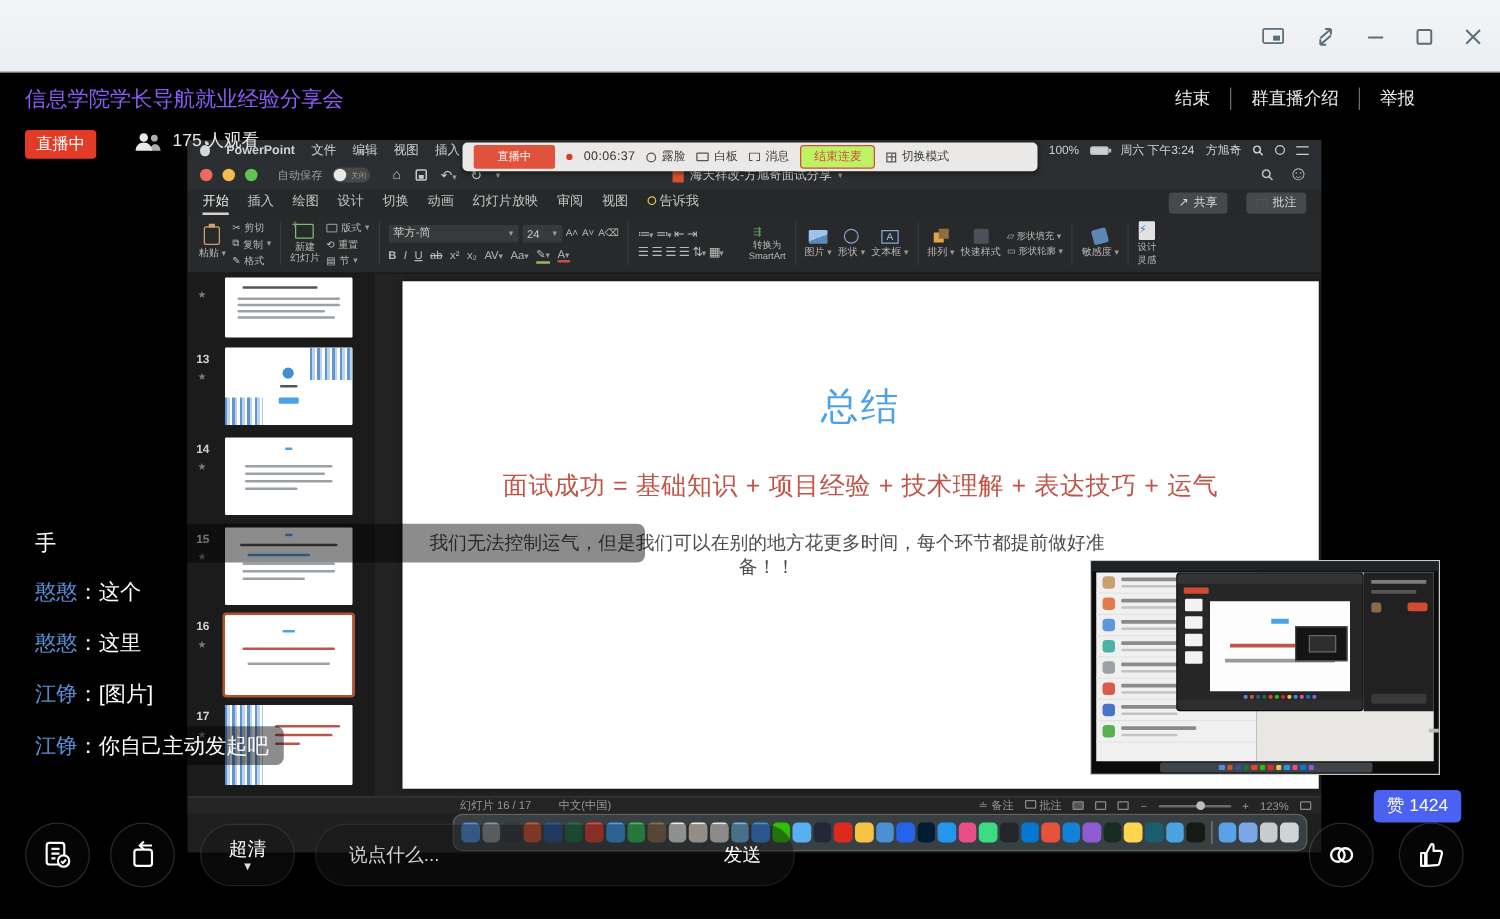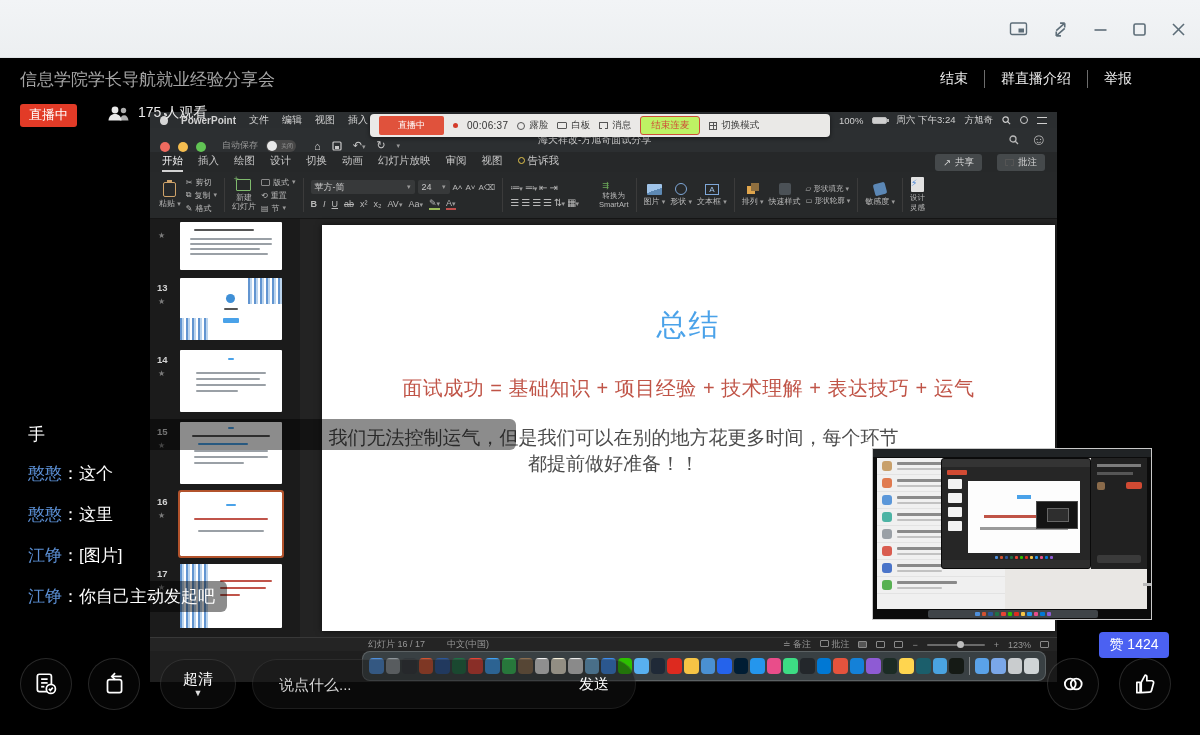--- a/index.html
+++ b/index.html
@@ -8,21 +8,21 @@
 
   
   .topbar { position:absolute; left:0; top:0; width:1200px; height:58px;
     background:linear-gradient(#f2f4f6,#eceff1); border-bottom:1px solid #dfe3e6; z-index:10;
     display:flex; align-items:center; }
   .topbar-title { margin-left:36px; font-size:15px; color:#16191b; letter-spacing:.5px; }
   .winctl { position:absolute; right:14px; top:0; height:58px; display:flex; align-items:center; gap:24px; }
   .winctl svg { display:block; }
 
   
-  .hdr-title { position:absolute; left:20px; top:68px; font-size:17px; color:#a3a3a3; z-index:6; }
+  .hdr-title { position:absolute; left:20px; top:68px; font-size:17px; color:#8b5cf6; z-index:6; }
   .hdr-actions { position:absolute; right:52px; top:70px; display:flex; align-items:center; z-index:6; font-size:14px; color:#ededed; }
   .hdr-actions .act { padding:0 16px; cursor:pointer; }
   .hdr-actions .act + .act { border-left:1px solid #6d6d6d; }
   .live-badge { position:absolute; left:20px; top:104px; background:#e23b27; color:#fff; font-size:13px;
     padding:2px 9px 3px; border-radius:3px; z-index:6; }
   .viewers { position:absolute; left:106px; top:104px; display:flex; align-items:center; gap:8px; z-index:6; }
   .viewers .txt { font-size:14px; color:#eaeaea; }
 
   
   .screen { position:absolute; left:150px; top:112px; width:907px; height:570px; background:#1f1f1f; z-index:1; }
@@ -47,30 +47,30 @@
   .rec-timer { color:#333; font-size:10px; letter-spacing:.3px; }
   .rec-item { display:flex; align-items:center; gap:4px; }
   .cam-ico { width:8px; height:8px; border:1.2px solid #555; border-radius:50%; }
   .board-ico { width:10px; height:7px; border:1.1px solid #555; border-radius:1px; }
   .msg-ico { width:9px; height:7px; border:1.1px solid #555; border-radius:1px; border-bottom-style:dashed; }
   .rec-end { border:1px solid #cf4f37; color:#cf4f37; background:#bef264; padding:2px 10px; border-radius:3px; }
   .grid-ico { width:8px; height:8px; border:1.1px solid #555; }
   .grid-ico { background:linear-gradient(#555,#555) 50% 0/1px 100% no-repeat, linear-gradient(#555,#555) 0 50%/100% 1px no-repeat; }
 
   .ppt-titlebar { position:absolute; left:0; top:16px; width:907px; height:24px; background:#2c2f31;
-    display:flex; align-items:flex-end; padding:0 10px; gap:8px; }
+    display:flex; align-items:center; padding:0 10px; gap:8px; }
   .light { width:10px; height:10px; border-radius:50%; }
   .l-red{background:#ee6a5f;} .l-yel{background:#f5bd4f;} .l-grn{background:#61c454;}
   .autosave { font-size:9px; color:#9a9a9a; margin-left:8px; }
   .toggle { width:30px; height:12px; background:#474747; border-radius:7px; position:relative; }
   .toggle .knob { position:absolute; left:1px; top:1px; width:10px; height:10px; background:#e8e8e8; border-radius:50%; }
   .toggle .state { position:absolute; right:3px; top:2px; font-size:6px; color:#9a9a9a; }
   .qat { display:flex; align-items:center; gap:11px; margin-left:10px; color:#c9c9c9; font-size:11px; }
   .doc-title { position:absolute; left:388px; top:0; height:24px; display:flex; align-items:center; gap:5px;
-    font-size:10px; color:#cfcfcf;flex-direction:column; }
+    font-size:10px; color:#cfcfcf; }
   .ppt-file-ico { width:9px; height:11px; background:#d35230; border-radius:1px; }
   .tb-right { position:absolute; right:10px; top:0; height:24px; display:flex; align-items:center; gap:12px; color:#b9b9b9; }
 
   .tabrow { position:absolute; left:0; top:40px; width:907px; height:20px; background:#262829;
     display:flex; align-items:flex-end; padding:0 12px 0; gap:15px; font-size:10.5px; color:#c6c6c6; }
   .tab { padding-bottom:4px; }
   .tab.active { color:#efefef; border-bottom:2px solid #d2d2d2; padding-bottom:2px; }
   .bulb { width:7px; height:7px; border:1.2px solid #e4c44c; border-radius:50%; display:inline-block; margin-right:3px; }
   .tabrow .spacer { flex:1; }
   .mini-btn { background:#45494b; border-radius:3px; font-size:9.5px; color:#d8d8d8; padding:2px 8px;
@@ -122,21 +122,21 @@
   .tdot { position:absolute; width:9px; height:9px; border-radius:50%; background:#3f8fd6; }
   .tbtn { position:absolute; width:16px; height:5px; background:#4aa2e9; border-radius:1px; }
 
   .slide { position:absolute; left:172px; top:6px; width:733px; height:406px; background:#fff;
     box-shadow:0 0 6px rgba(0,0,0,.6); }
   .slide-title { position:absolute; left:0; top:80px; width:733px; text-align:center;
     font-size:30px; color:#4aa2e9; letter-spacing:2px; }
   .slide-formula { position:absolute; left:0; top:150px; width:733px; text-align:center;
     font-size:20px; color:#c05447; letter-spacing:.5px; }
   .slide-note { position:absolute; left:0; top:200px; width:583px; text-align:center;
-    font-size:19px; color:#4c4c4c; }
+    font-size:15px; color:#4c4c4c; }
 
   .statusbar { position:absolute; left:0; top:525px; width:907px; height:14px; background:#242424;
     border-top:1px solid #383838; display:flex; align-items:center; font-size:9px; color:#979797; }
   .statusbar .sl { margin-left:218px; } .statusbar .lang { margin-left:22px; }
   .statusbar .spacer{flex:1;}
   .sb-right { display:flex; align-items:center; gap:9px; padding-right:8px; }
   .sb-box { width:9px; height:7px; border:1px solid #8a8a8a; border-radius:1px; display:inline-block; }
   .sb-box.active { background:#555; }
   .zoom-slider { width:58px; height:2px; background:#6a6a6a; position:relative; border-radius:1px; }
   .zoom-slider .kn { position:absolute; left:30px; top:-2.5px; width:7px; height:7px; border-radius:50%; background:#bdbdbd; }

